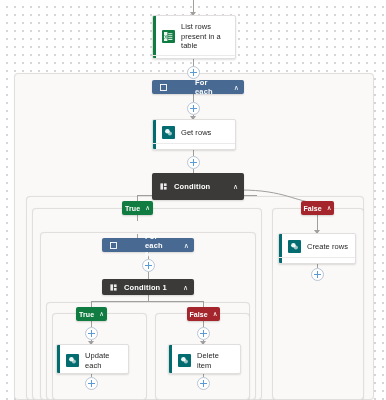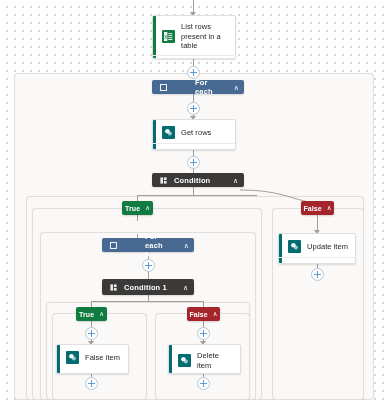--- a/index.html
+++ b/index.html
@@ -284,21 +284,21 @@
     <div class="cardfoot">
       <span class="ellipsis">⋯</span>
     </div>
   </div>
 
   <div class="plusbtn" style="left:187px; top:156px;">
     <span class="pv"></span>
     <span class="ph"></span>
   </div>
 
-  <div class="hbar condition" style="left:152px; top:173px; width:92px; height:14px;">
+  <div class="hbar condition" style="left:152px; top:173px; width:92px; height:27px;">
     <span class="hicon">
       <svg width="7" height="7" viewBox="0 0 7 7">
           <rect x="0.4" y="0.4" width="2.6" height="6.2" fill="#ffffff" opacity="0.9"></rect>
           <rect x="3.9" y="0.4" width="2.7" height="2.6" fill="#ffffff" opacity="0.9"></rect>
           <rect x="3.9" y="3.9" width="2.7" height="2.7" fill="#ffffff" opacity="0.9"></rect>
         </svg>
     </span>
     <span class="htitle">Condition</span>
     <span class="hchev">∧</span>
   </div>
@@ -316,21 +316,21 @@
   <div class="card" style="left:278px; top:233px; width:78px; height:31px;">
     <div class="stripe" style="background:#036c70;"></div>
     <div class="cardtop">
       <div class="appicon" style="background:#036c70;">
         <svg width="9" height="9" viewBox="0 0 9 9">
             <rect x="0" y="0" width="9" height="9" fill="#036c70"></rect>
             <circle cx="3.4" cy="3.3" r="2.3" fill="#ffffff" opacity="0.93"></circle>
             <circle cx="5.9" cy="5.6" r="2.0" fill="#ffffff" opacity="0.62"></circle>
           </svg>
       </div>
-      <div class="cardtitle">Update item</div>
+      <div class="cardtitle">Create rows</div>
     </div>
     <div class="cardfoot">
       <span class="ellipsis">⋯</span>
     </div>
   </div>
 
   <div class="plusbtn" style="left:311px; top:268px;">
     <span class="pv"></span>
     <span class="ph"></span>
   </div>
@@ -385,21 +385,21 @@
   <div class="card" style="left:56px; top:344px; width:73px; height:30px;">
     <div class="stripe" style="background:#036c70;"></div>
     <div class="cardtop">
       <div class="appicon" style="background:#036c70;">
         <svg width="9" height="9" viewBox="0 0 9 9">
             <rect x="0" y="0" width="9" height="9" fill="#036c70"></rect>
             <circle cx="3.4" cy="3.3" r="2.3" fill="#ffffff" opacity="0.93"></circle>
             <circle cx="5.9" cy="5.6" r="2.0" fill="#ffffff" opacity="0.62"></circle>
           </svg>
       </div>
-      <div class="cardtitle">False item</div>
+      <div class="cardtitle">Update each</div>
     </div>
 
   </div>
 
   <div class="card" style="left:168px; top:344px; width:73px; height:30px;">
     <div class="stripe" style="background:#036c70;"></div>
     <div class="cardtop">
       <div class="appicon" style="background:#036c70;">
         <svg width="9" height="9" viewBox="0 0 9 9">
             <rect x="0" y="0" width="9" height="9" fill="#036c70"></rect>

